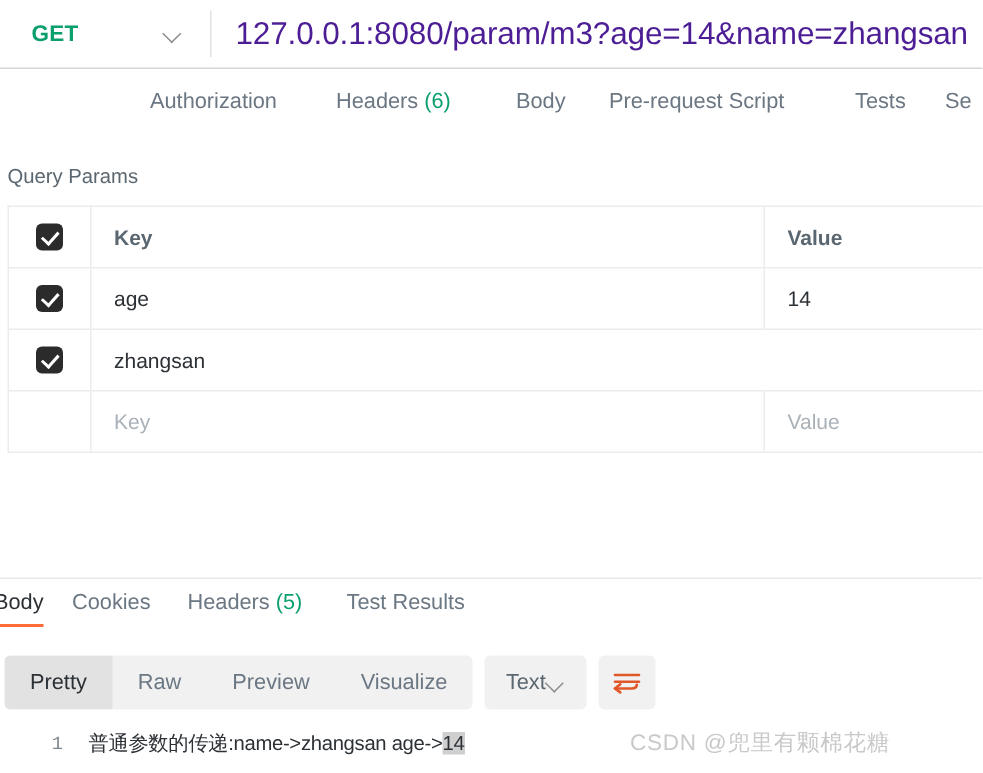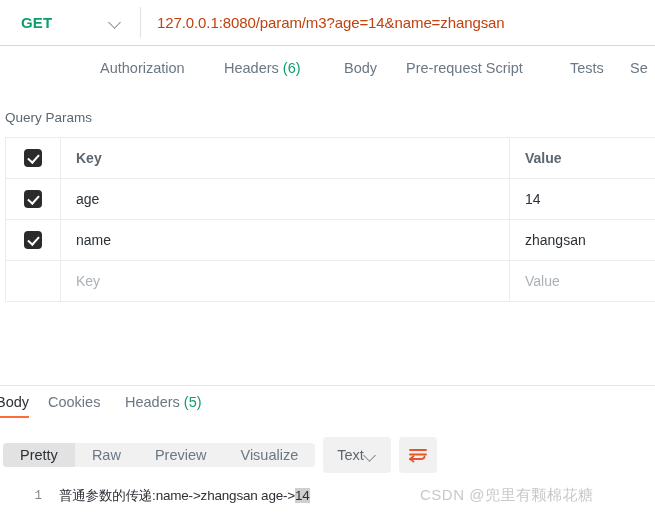--- a/index.html
+++ b/index.html
@@ -67,22 +67,22 @@
     margin: 7px 0;
   }
   .url-input-wrap {
     flex: 1;
     display: flex;
     align-items: center;
     padding-left: 16px;
     overflow: hidden;
   }
   .url-text {
-    font-size: 15px;
-    color: #c2410c;
+    font-size: 21px;
+    color: #4c1d95;
     white-space: nowrap;
     letter-spacing: -.1px;
   }
 
   
   .req-tabs {
     position: absolute;
     left: 0; top: 60px;
     width: 655px;
     height: 32px;
@@ -229,21 +229,21 @@
     left: 3px; top: 437px;
     display: flex;
     align-items: center;
     gap: 8px;
   }
   .seg-group {
     display: flex;
     background: #f1f1f1;
     border-radius: 4px;
     overflow: hidden;
-    height: 24px;
+    height: 36px;
   }
   .seg {
     display: flex;
     align-items: center;
     padding: 0 17px;
     font-size: 14.5px;
     color: #6b7783;
     cursor: pointer;
   }
   .seg.active {
@@ -371,23 +371,20 @@
       </div>
       <div class="pcell-val">
         <span class="cell-text">14</span>
       </div>
     </div>
 
     <div class="prow">
       <div class="pcell-check">
         <span class="cb"></span>
       </div>
-      <div class="pcell-key">
-        <span class="cell-text">name</span>
-      </div>
       <div class="pcell-val">
         <span class="cell-text">zhangsan</span>
       </div>
     </div>
 
     <div class="prow">
       <div class="pcell-check"></div>
       <div class="pcell-key">
         <span class="cell-ph">Key</span>
       </div>
@@ -404,20 +401,23 @@
     <div class="restab active" style="position:absolute;left:-4px;">
       <span>Body</span>
     </div>
     <div class="restab" style="position:absolute;left:48px;">
       <span>Cookies</span>
     </div>
     <div class="restab" style="position:absolute;left:125px;display:flex;align-items:center;">
       <span>Headers</span>
       <span style="width:4px"></span>
       <span class="tab-count">(5)</span>
+    </div>
+    <div class="restab" style="position:absolute;left:231px;">
+      <span>Test Results</span>
     </div>
   </div>
 
   <div class="body-toolbar">
     <div class="seg-group">
       <div class="seg active">
         <span>Pretty</span>
       </div>
       <div class="seg">
         <span>Raw</span>

